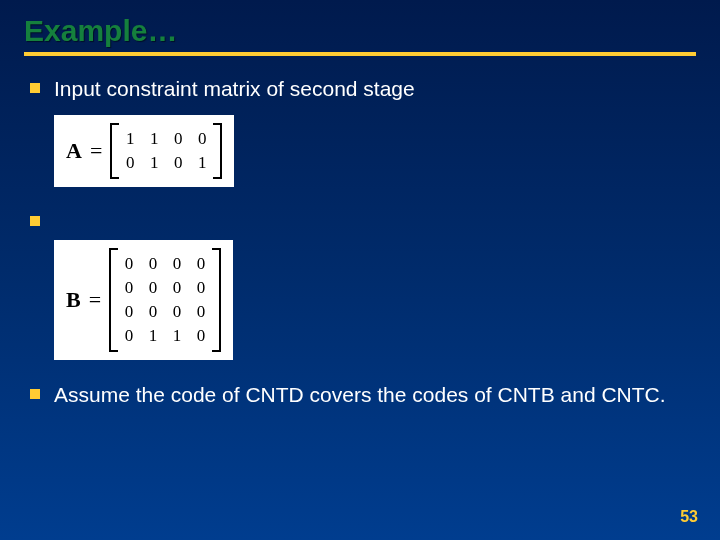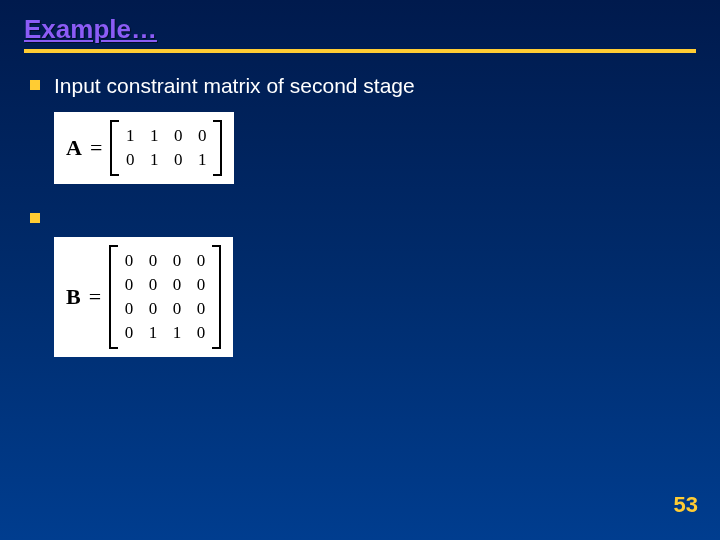--- a/index.html
+++ b/index.html
@@ -11,26 +11,25 @@
     color: #ffffff;
     overflow: hidden;
     position: relative;
   }
   .slide {
     width: 100%;
     height: 100%;
     padding: 14px 24px 0 24px;
   }
   .title {
-    font-size: 26px;
+    font-size: 30px;
     font-weight: bold;
-    color: #8b5cf6;
+    color: #15803d;
     text-shadow: 1px 1px 1px rgba(0,0,0,0.5);
     margin-bottom: 4px;
-    text-decoration: underline;
   }
   .hr {
     height: 4px;
     background: #ffcc33;
     width: 100%;
     margin-bottom: 20px;
   }
   .bullet-row {
     display: flex;
     align-items: flex-start;
@@ -93,24 +92,24 @@
   .mat-bl { bottom: 0; left: 0; }
   .mat-br { bottom: 0; right: 0; }
   .mat-wrap2 {
     position: relative;
     border-left: 2px solid #000;
     border-right: 2px solid #000;
     padding: 4px 8px;
   }
   .page-num {
     position: absolute;
-    bottom: 22px;
+    bottom: 14px;
     right: 22px;
     color: #ffcc33;
-    font-size: 22px;
+    font-size: 16px;
     font-weight: bold;
   }
 </style>
 </head>
 <body>
 
 <div class="slide">
 
   <div class="title">Example…</div>
   <div class="hr"></div>
@@ -171,16 +170,20 @@
           <span>0</span>
           <span>0</span>
           <span>1</span>
           <span>1</span>
           <span>0</span>
         </div>
       </div>
     </div>
   </div>
 
+  <div class="bullet-row">
+    <div class="bullet"></div>
+    <div class="bullet-text">Assume the code of CNTD covers the codes of CNTB and CNTC.</div>
+  </div>
 
   <div class="page-num">53</div>
 
 </div>
 
 </body></html>

